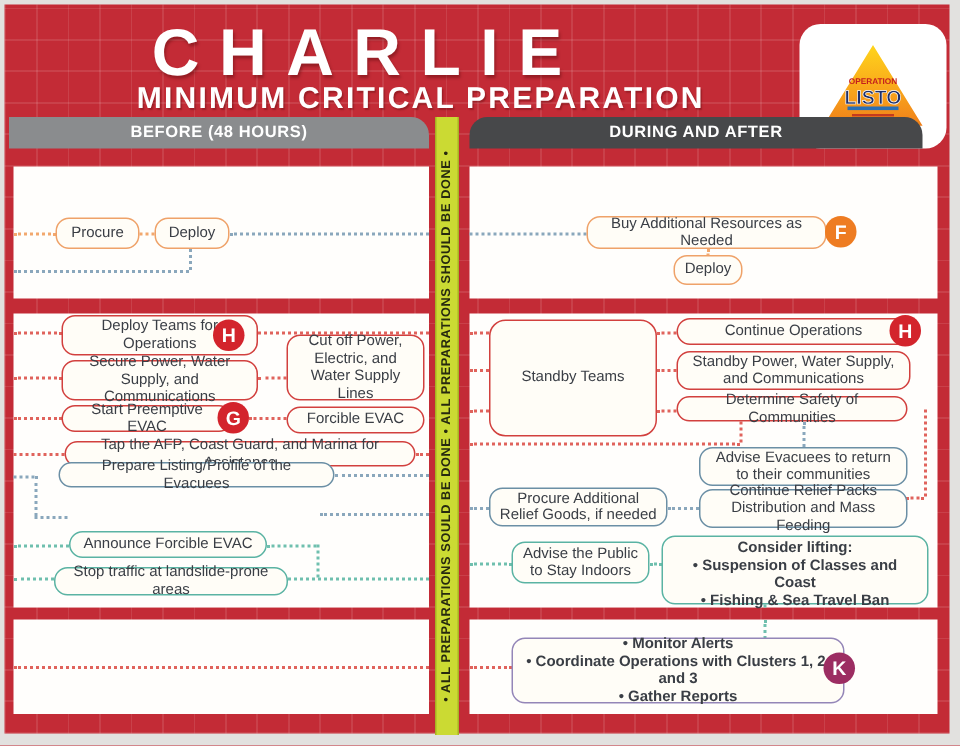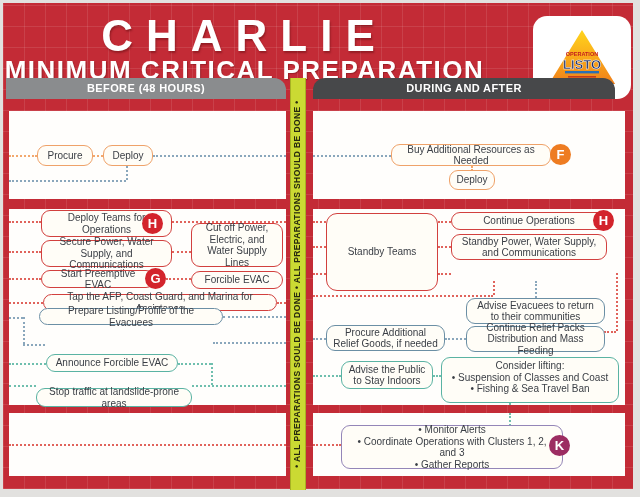--- a/index.html
+++ b/index.html
@@ -16,22 +16,22 @@
       repeating-linear-gradient(0deg, rgba(255,255,255,.10) 0 1px, transparent 1px 21px),
       repeating-linear-gradient(90deg, rgba(255,255,255,.10) 0 1px, transparent 1px 21px);
   }
   .title{
     position:absolute;left:0;top:8px;width:483px;text-align:center;
     color:#fff;font-weight:bold;font-size:44px;letter-spacing:13px;
     text-shadow:1px 2px 2px rgba(60,0,0,.35);white-space:nowrap;
   }
   .subtitle{
     position:absolute;left:0;top:52px;width:483px;text-align:center;
-    color:#fff;font-weight:bold;font-size:26px;letter-spacing:1.5px;
-    text-shadow:1px 1px 1px rgba(60,0,0,.3);white-space:nowrap;
+    color:#fff;font-weight:bold;font-size:20px;letter-spacing:1.5px;
+    text-shadow:1px 1px 1px rgba(60,0,0,.3);white-space:nowrap;padding-left:36px;
   }
   .logo-card{
     position:absolute;left:530px;top:13px;width:98px;height:83px;
     background:#fff;border-radius:14px;z-index:1;
     display:flex;align-items:center;justify-content:center;
   }
   .colbar{
     position:absolute;top:75px;height:21px;z-index:2;
     color:#fff;font-weight:bold;font-size:11px;letter-spacing:.4px;
     text-align:center;line-height:21px;
@@ -76,21 +76,21 @@
   }
   .bg-red{background:#d3242c;}
   .bg-orange{background:#ee7c22;}
   .bg-plum{background:#9c2d62;}
   .hdot{position:absolute;height:0;border-top:2px dotted;z-index:1;}
   .vdot{position:absolute;width:0;border-left:2px dotted;z-index:1;}
   .c-red{border-color:#e0635c;}
   .c-blue{border-color:#8aa7bc;}
   .c-teal{border-color:#6fbfae;}
   .c-orange{border-color:#f2a86e;}
-  .inner-lines{width:100%;}
+  .inner-lines{width:100%;font-weight:bold;}
 </style>
 </head>
 <body>
 
 <div id="poster">
 
   <div class="title">CHARLIE</div>
   <div class="subtitle">MINIMUM CRITICAL PREPARATION</div>
 
   <div class="logo-card">
@@ -154,21 +154,21 @@
     <div class="hdot c-blue" style="top:135px;left:14px;width:22px"></div>
     <div class="box blue" style="left:30px;top:99px;width:184px;height:17px">Prepare Listing/Profile of the Evacuees</div>
     <div class="hdot c-blue" style="top:107px;left:214px;width:63px"></div>
     <div class="hdot c-blue" style="top:133px;left:204px;width:73px"></div>
 
     <div class="hdot c-teal" style="top:154px;left:0;width:37px"></div>
     <div class="box teal" style="left:37px;top:145px;width:132px;height:18px">Announce Forcible EVAC</div>
     <div class="hdot c-teal" style="top:154px;left:169px;width:33px"></div>
     <div class="vdot c-teal" style="left:202px;top:154px;height:22px"></div>
     <div class="hdot c-teal" style="top:176px;left:0;width:27px"></div>
-    <div class="box teal" style="left:27px;top:179px;width:156px;height:19px">Stop traffic at landslide-prone areas</div>
+    <div class="box teal" style="left:27px;top:169px;width:156px;height:19px">Stop traffic at landslide-prone areas</div>
     <div class="hdot c-teal" style="top:176px;left:183px;width:94px"></div>
   </div>
 
   <div class="panel" id="panel-l3">
     <div class="hdot c-red" style="top:31px;left:0;width:277px"></div>
   </div>
 
   <div class="panel" id="panel-r1">
     <div class="hdot c-blue" style="top:44px;left:0;width:78px"></div>
     <div class="box orange" style="left:78px;top:33px;width:160px;height:22px">Buy Additional Resources as Needed</div>
@@ -182,20 +182,21 @@
     <div class="hdot c-red" style="top:37px;left:0;width:13px"></div>
     <div class="hdot c-red" style="top:64px;left:0;width:13px"></div>
     <div class="box red" style="left:13px;top:4px;width:112px;height:78px;border-radius:11px">Standby Teams</div>
     <div class="hdot c-red" style="top:12px;left:125px;width:13px"></div>
     <div class="hdot c-red" style="top:37px;left:125px;width:13px"></div>
     <div class="hdot c-red" style="top:64px;left:125px;width:13px"></div>
 
     <div class="box red" style="left:138px;top:3px;width:156px;height:18px">Continue Operations</div>
     <div class="badge bg-red" style="left:280px;top:1px">H</div>
     <div class="box red" style="left:138px;top:25px;width:156px;height:26px">Standby Power, Water Supply, and Communications</div>
+    <div class="box red" style="left:138px;top:55px;width:154px;height:17px">Determine Safety of Communities</div>
 
     <div class="vdot c-red" style="left:180px;top:72px;height:14px"></div>
     <div class="hdot c-red" style="top:86px;left:0;width:180px"></div>
     <div class="vdot c-red" style="left:303px;top:64px;height:58px"></div>
     <div class="hdot c-red" style="top:122px;left:291px;width:12px"></div>
 
     <div class="vdot c-blue" style="left:222px;top:72px;height:17px"></div>
     <div class="box blue" style="left:153px;top:89px;width:139px;height:26px">Advise Evacuees to return to their communities</div>
     <div class="hdot c-blue" style="top:129px;left:0;width:13px"></div>
     <div class="box blue" style="left:13px;top:116px;width:119px;height:26px">Procure Additional Relief Goods, if needed</div>

